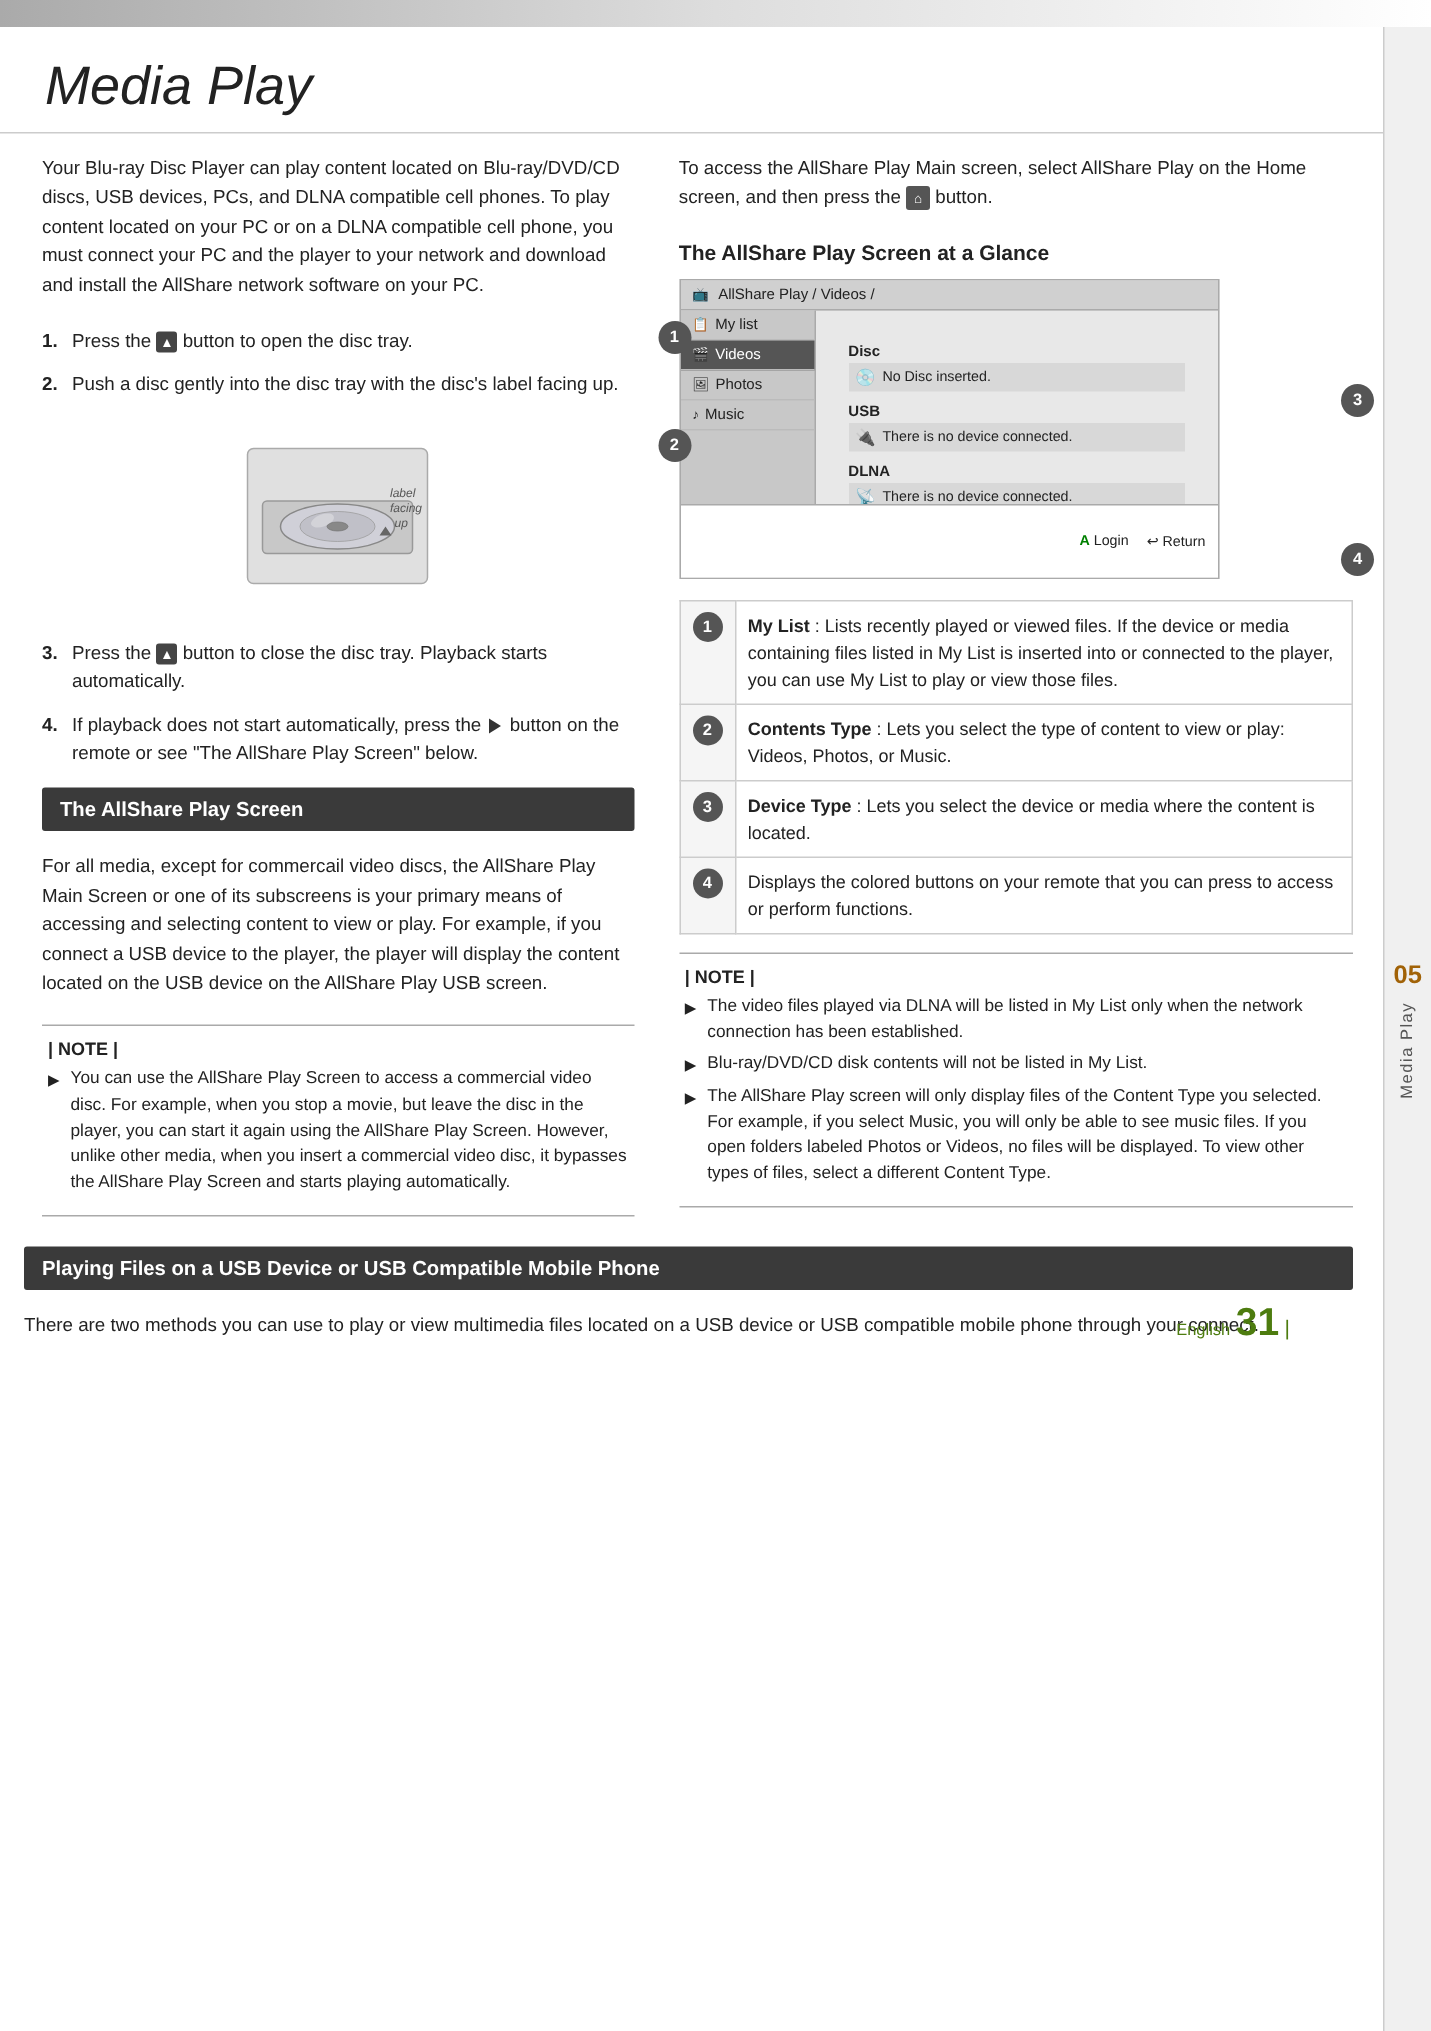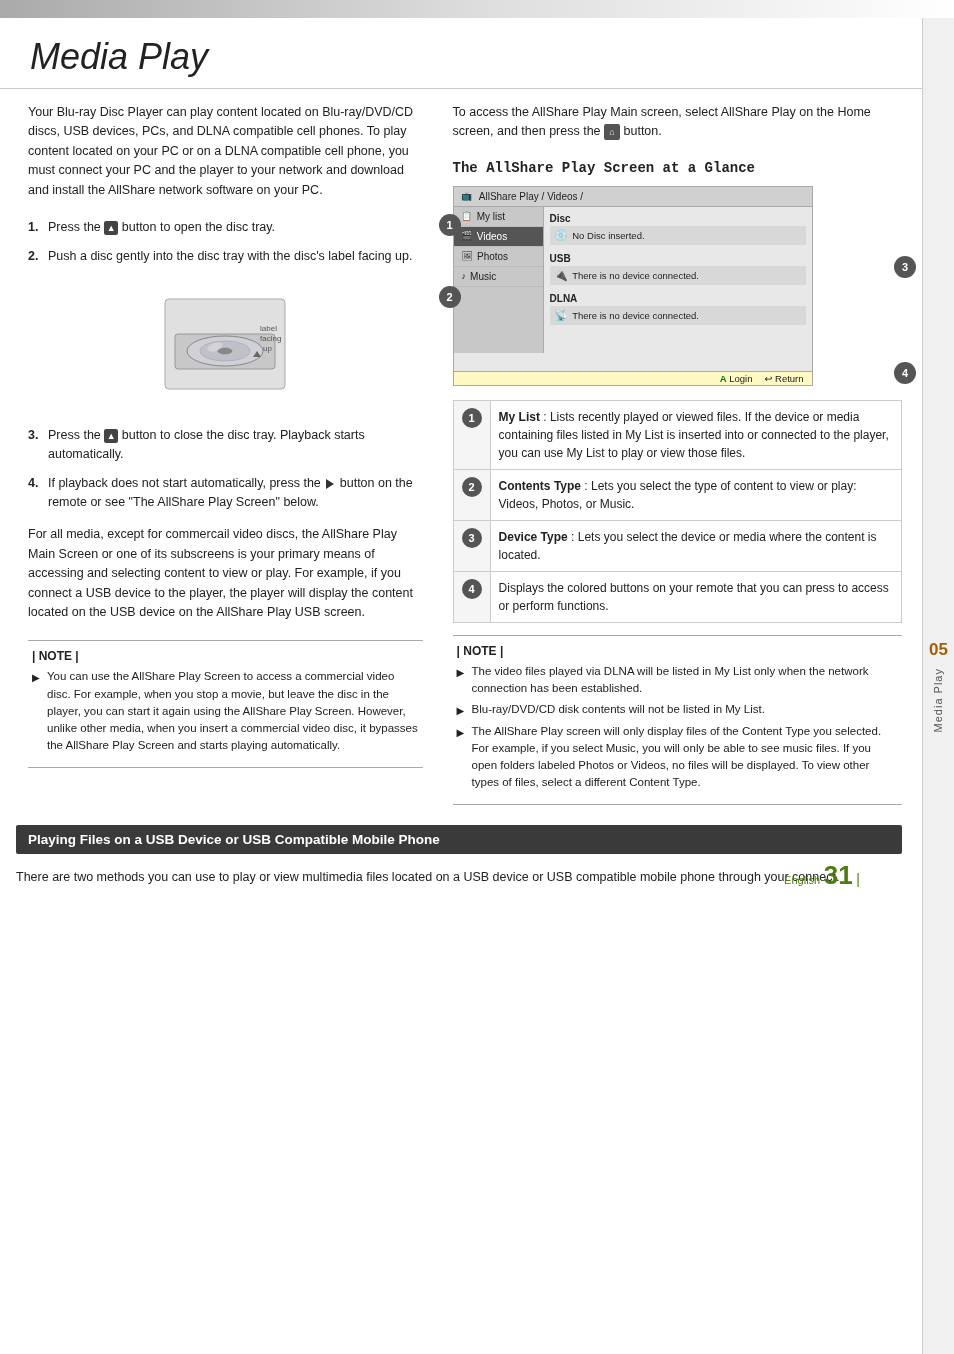--- a/index.html
+++ b/index.html
@@ -184,21 +184,21 @@
       align-items: center;
       gap: 4px;
       border-bottom: 1px solid #bbb;
     }
     .screen-menu-item.active {
       background: #555;
       color: white;
     }
     .screen-right {
       flex: 1;
-      padding: 6px;
+      padding: 22px;
     }
     .screen-device-row {
       margin-bottom: 8px;
     }
     .screen-device-label {
       font-weight: bold;
       font-size: 10px;
       margin-bottom: 2px;
     }
     .screen-device-info {
@@ -207,23 +207,23 @@
       gap: 4px;
       background: #d8d8d8;
       padding: 3px 5px;
       font-size: 9.5px;
     }
     .screen-footer {
       position: absolute;
       bottom: 0;
       left: 0;
       right: 0;
-      background: #fef9c3;
+      background: #ffffff;
       border-top: 1px solid #aaa;
-      padding: 1px 8px;
+      padding: 18px 8px;
       font-size: 9.5px;
       display: flex;
       justify-content: flex-end;
       gap: 12px;
     }
 
     
     .desc-table {
       width: 100%;
       border-collapse: collapse;
@@ -262,21 +262,20 @@
       color: #222;
       margin-bottom: 8px;
       border-bottom: 2px solid #333;
       padding-bottom: 4px;
     }
     .section-subtitle {
       font-size: 14px;
       font-weight: bold;
       color: #222;
       margin-bottom: 10px;
-      font-family: Liberation Mono, monospace;
     }
 
     
     .bottom-section {
       padding: 0 20px 0 16px;
       margin-top: 6px;
     }
 
     
     .page-number-area {
@@ -327,21 +326,21 @@
         <li>
           <span class="num-bold">1.</span>
           <span>Press the <span style="display:inline-block;width:14px;height:14px;background:#444;color:white;text-align:center;line-height:14px;font-size:9px;border-radius:2px;">▲</span> button to open the disc tray.</span>
         </li>
         <li>
           <span class="num-bold">2.</span>
           <span>Push a disc gently into the disc tray with the disc's label facing up.</span>
         </li>
       </ol>
 
-      <div style="text-align:center; margin: 0 auto 14px auto;">
+      <div style="text-align:center; margin: 0 auto 14px auto; font-style: italic;">
         <svg class="disc-svg" viewBox="0 0 160 130" xmlns="http://www.w3.org/2000/svg">
 
           <rect x="20" y="20" width="120" height="90" rx="4" fill="#e0e0e0" stroke="#aaa" stroke-width="1"></rect>
 
           <rect x="30" y="55" width="100" height="35" rx="3" fill="#c8c8c8" stroke="#999" stroke-width="1"></rect>
 
           <ellipse cx="80" cy="72" rx="38" ry="15" fill="#d0d0d8" stroke="#888" stroke-width="1"></ellipse>
           <ellipse cx="80" cy="72" rx="25" ry="10" fill="#c0c0c8" stroke="#999" stroke-width="0.5"></ellipse>
           <ellipse cx="80" cy="72" rx="7" ry="3" fill="#888" stroke="#777" stroke-width="0.5"></ellipse>
 
@@ -359,20 +358,21 @@
         <li>
           <span class="num-bold">3.</span>
           <span>Press the <span style="display:inline-block;width:14px;height:14px;background:#444;color:white;text-align:center;line-height:14px;font-size:9px;border-radius:2px;">▲</span> button to close the disc tray. Playback starts automatically.</span>
         </li>
         <li>
           <span class="num-bold">4.</span>
           <span>If playback does not start automatically, press the <span style="display:inline-block;width:0;height:0;border-top:5px solid transparent;border-bottom:5px solid transparent;border-left:8px solid #333;vertical-align:middle;margin:0 2px;"></span> button on the remote or see "The AllShare Play Screen" below.</span>
         </li>
       </ol>
 
+      <div class="section-header">The AllShare Play Screen</div>
 
       <p class="intro-text">For all media, except for commercail video discs, the AllShare Play Main Screen or one of its subscreens is your primary means of accessing and selecting content to view or play. For example, if you connect a USB device to the player, the player will display the content located on the USB device on the AllShare Play USB screen.</p>
 
       <div class="note-box">
         <div class="note-label">| NOTE |</div>
         <div class="note-item">
           <span class="note-arrow">▶</span>
           <span>You can use the AllShare Play Screen to access a commercial video disc. For example, when you stop a movie, but leave the disc in the player, you can start it again using the AllShare Play Screen. However, unlike other media, when you insert a commercial video disc, it bypasses the AllShare Play Screen and starts playing automatically.</span>
         </div>
       </div>

